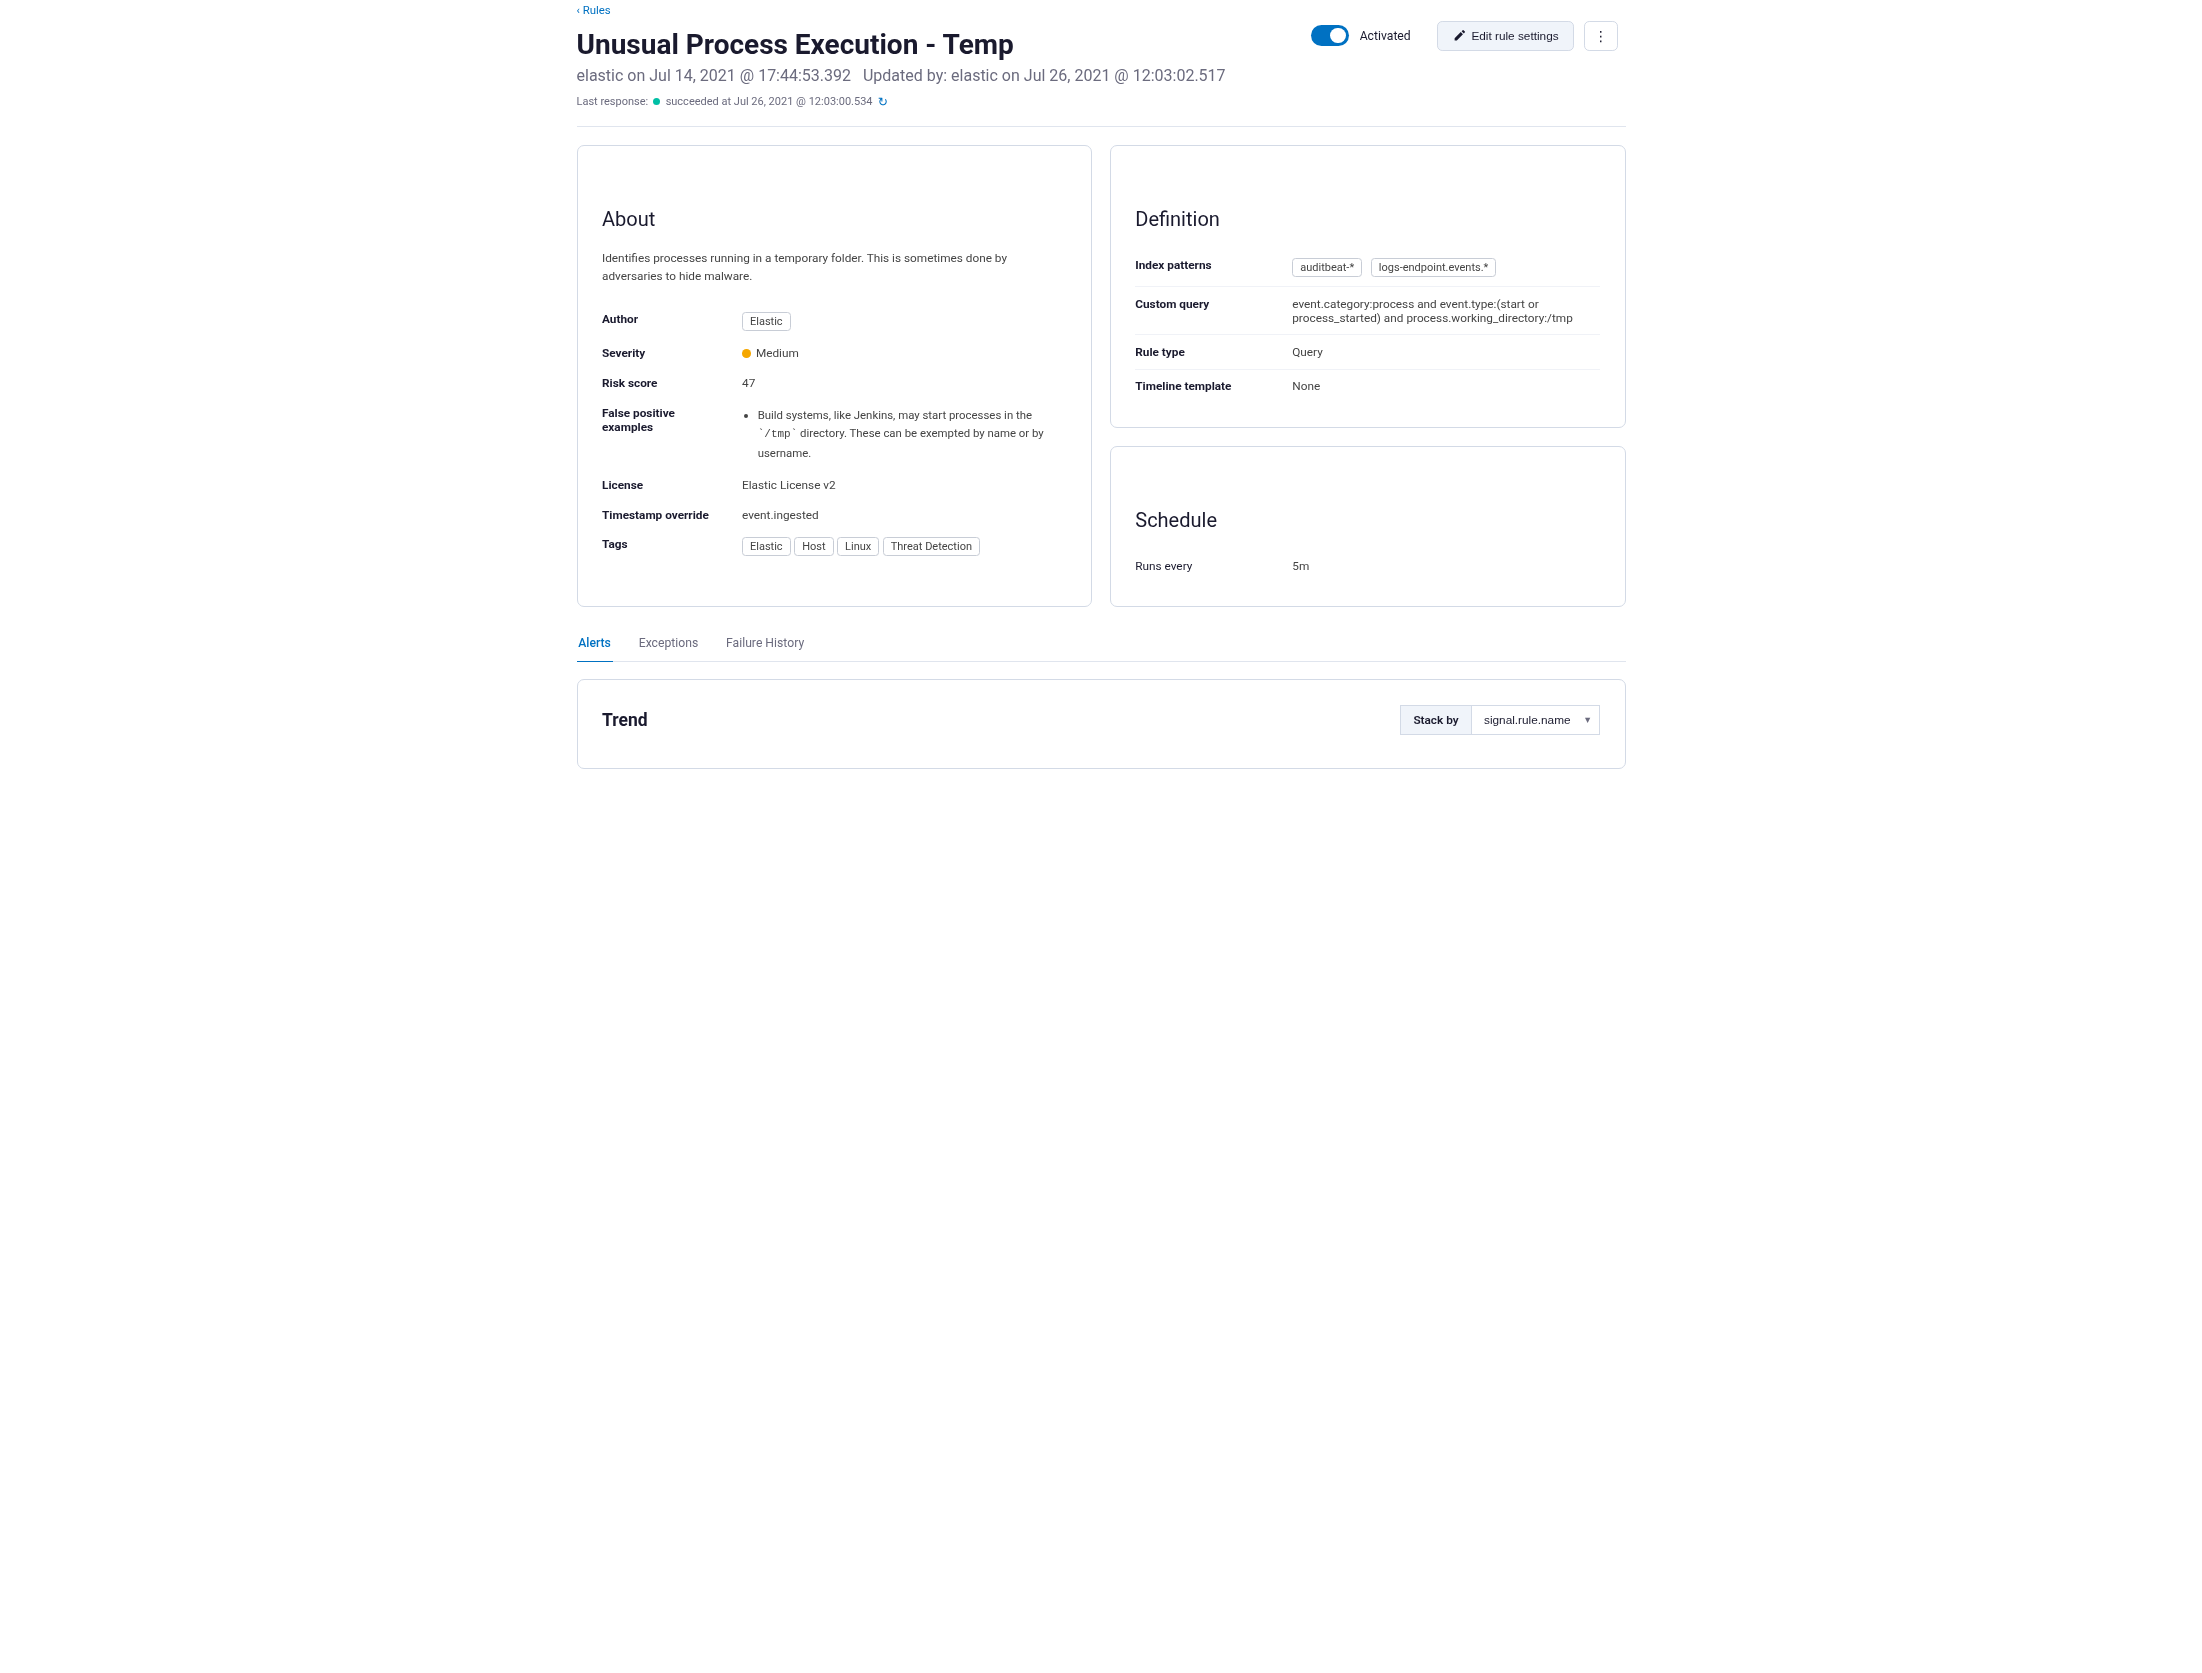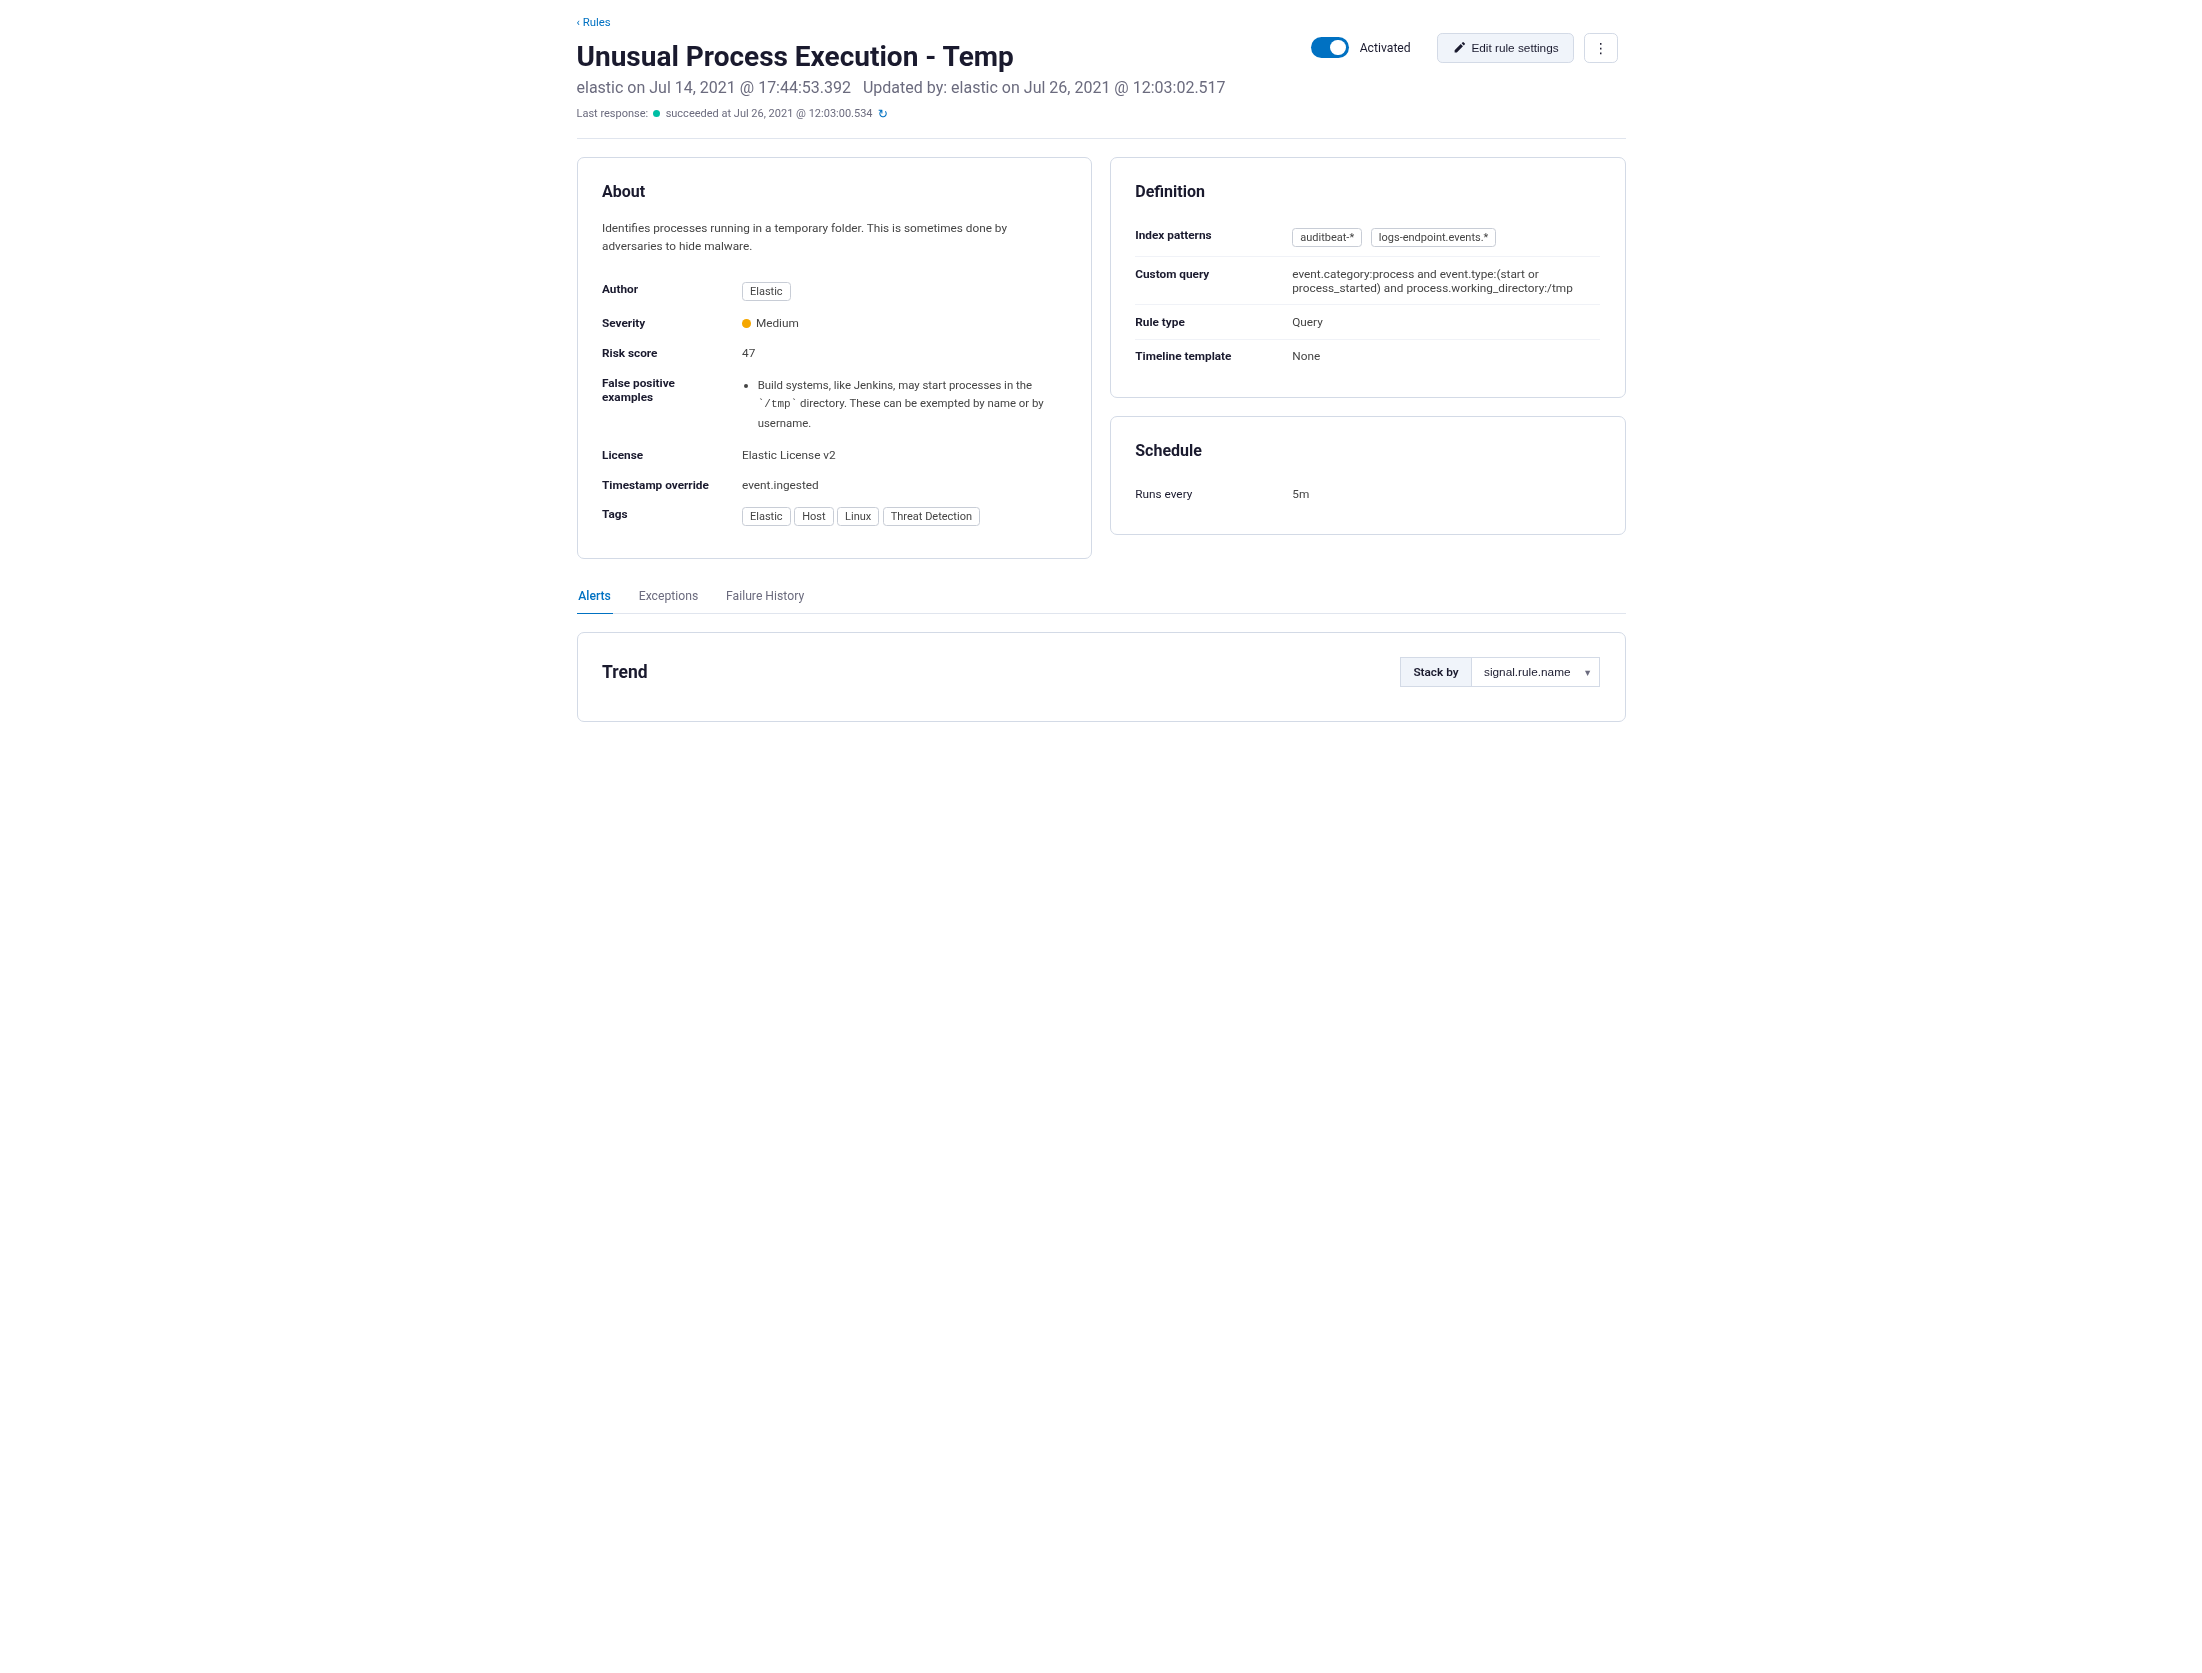--- a/index.html
+++ b/index.html
@@ -5,21 +5,21 @@
     * { box-sizing: border-box; margin: 0; padding: 0; }
     body {
       font-family: -apple-system, BlinkMacSystemFont, 'Segoe UI', Roboto, sans-serif;
       background: #fff;
       color: #1a1a2e;
       font-size: 12.2px;
     }
     .page {
       max-width: 1101px;
       margin: 0 auto;
-      padding: 15px 26px;
+      padding: 3px 26px;
     }
     .breadcrumb {
       color: #0071c2;
       font-size: 11.4px;
       margin-bottom: 10.5px;
       cursor: pointer;
     }
     .breadcrumb::before {
       content: '‹ ';
     }
@@ -126,23 +126,24 @@
       grid-template-columns: 1fr 1fr;
       gap: 17.5px;
       margin-bottom: 21px;
     }
     .card {
       border: 0.9px solid #d3dae6;
       border-radius: 7px;
       padding: 24.5px;
     }
     .card-title {
-      font-size: 16px;
-      font-weight: 700;
+      font-size: 20px;
+      font-weight: 400;
       margin-bottom: 17.5px;
+      margin-top: 37px;
     }
     .about-description {
       color: #444;
       font-size: 11.8px;
       margin-bottom: 19px;
       line-height: 1.55;
     }
     .about-table {
       width: 100%;
       border-collapse: collapse;

